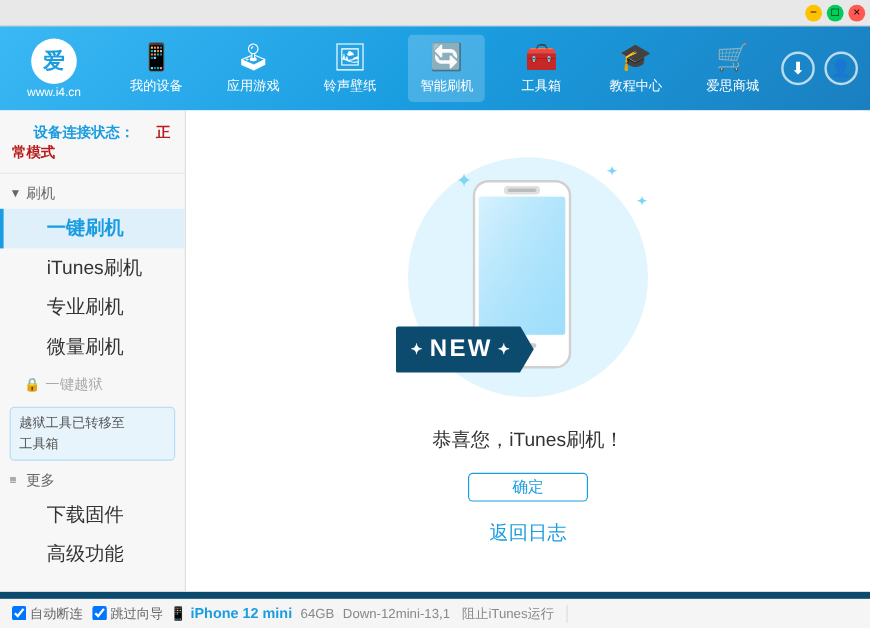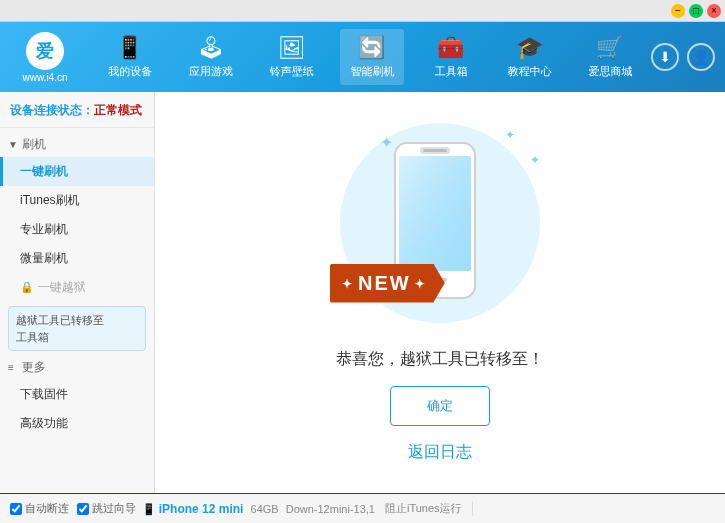--- a/index.html
+++ b/index.html
@@ -106,36 +106,36 @@
       flex-shrink: 0;
       padding: 6px 0;
     }
     .status-bar-top {
       padding: 4px 10px 8px;
       font-size: 12px;
       color: #333;
       border-bottom: 1px solid #e8e8e8;
       margin-bottom: 4px;
     }
-    .status-bar-top span { color: #1a9de0; font-weight: bold; }
+    .status-bar-top span { color: #1a9de0; font-weight: bold; margin-left: 18px; }
 
     .sidebar-section-header {
       display: flex; align-items: center;
       padding: 4px 8px;
       color: #666;
       font-size: 12px;
       cursor: pointer;
     }
     .sidebar-section-header .arrow { margin-right: 4px; font-size: 10px; }
 
     .sidebar-item {
-      padding: 6px 12px 6px 17px;
+      padding: 6px 12px 6px 36px;
       color: #333;
       cursor: pointer;
-      font-size: 12px;
+      font-size: 16px;
       border-left: 3px solid transparent;
     }
     .sidebar-item.active {
       color: #1a9de0;
       background: #e0f0fb;
       border-left: 3px solid #1a9de0;
       font-weight: bold;
     }
 
     .sidebar-item-disabled {
@@ -193,21 +193,21 @@
       left: 65px;
       z-index: 2;
     }
 
     
     .new-badge {
       position: absolute;
       bottom: 30px;
       left: 10px;
       z-index: 3;
-      background: #c2410c;
+      background: #0c4a6e;
       color: white;
       font-size: 20px;
       font-weight: 900;
       padding: 8px 18px 8px 12px;
       clip-path: polygon(0 0, 90% 0, 100% 50%, 90% 100%, 0 100%);
       letter-spacing: 2px;
       border-radius: 2px 0 0 2px;
     }
     .new-badge::before {
       content: '✦';
@@ -229,42 +229,42 @@
     }
 
     .success-text {
       font-size: 16px;
       color: #333;
       font-weight: 500;
     }
 
     .confirm-btn {
       width: 100px;
-      height: 40px;
+      height: 24px;
       background: white;
       border: 1px solid #1a9de0;
       border-radius: 4px;
       color: #1a9de0;
       font-size: 13px;
       cursor: pointer;
       display: flex; align-items: center; justify-content: center;
     }
 
     .back-link {
       color: #1a9de0;
       font-size: 16px;
       cursor: pointer;
       text-decoration: none;
     }
 
     
     .bottom-bar {
       height: 30px;
       background: #f5f5f5;
-      border-top: 1px solid #0c4a6e;
+      border-top: 6px solid #0c4a6e;
       display: flex;
       align-items: center;
       padding: 0 10px;
       font-size: 11px;
       color: #666;
     }
     .bottom-left { display: flex; align-items: center; gap: 8px; }
     .checkbox-item { display: flex; align-items: center; gap: 3px; cursor: pointer; }
     .checkbox-item input { width: 12px; height: 12px; }
 
@@ -406,21 +406,21 @@
             <stop offset="100%" stop-color="#81d4fa" stop-opacity="0.4"></stop>
           </linearGradient>
         </defs>
 
         <rect x="38" y="11" width="24" height="3" rx="1.5" fill="#bbb"></rect>
       </svg>
 
       <div class="new-badge">NEW</div>
     </div>
 
-    <div class="success-text">恭喜您，越狱工具已转移至！</div>
+    <div class="success-text">恭喜您，iTunes刷机！</div>
 
     <button class="confirm-btn">
       <span>确定</span>
     </button>
 
     <a class="back-link">
       <span>返回日志</span>
     </a>
   </div>
 </div>

